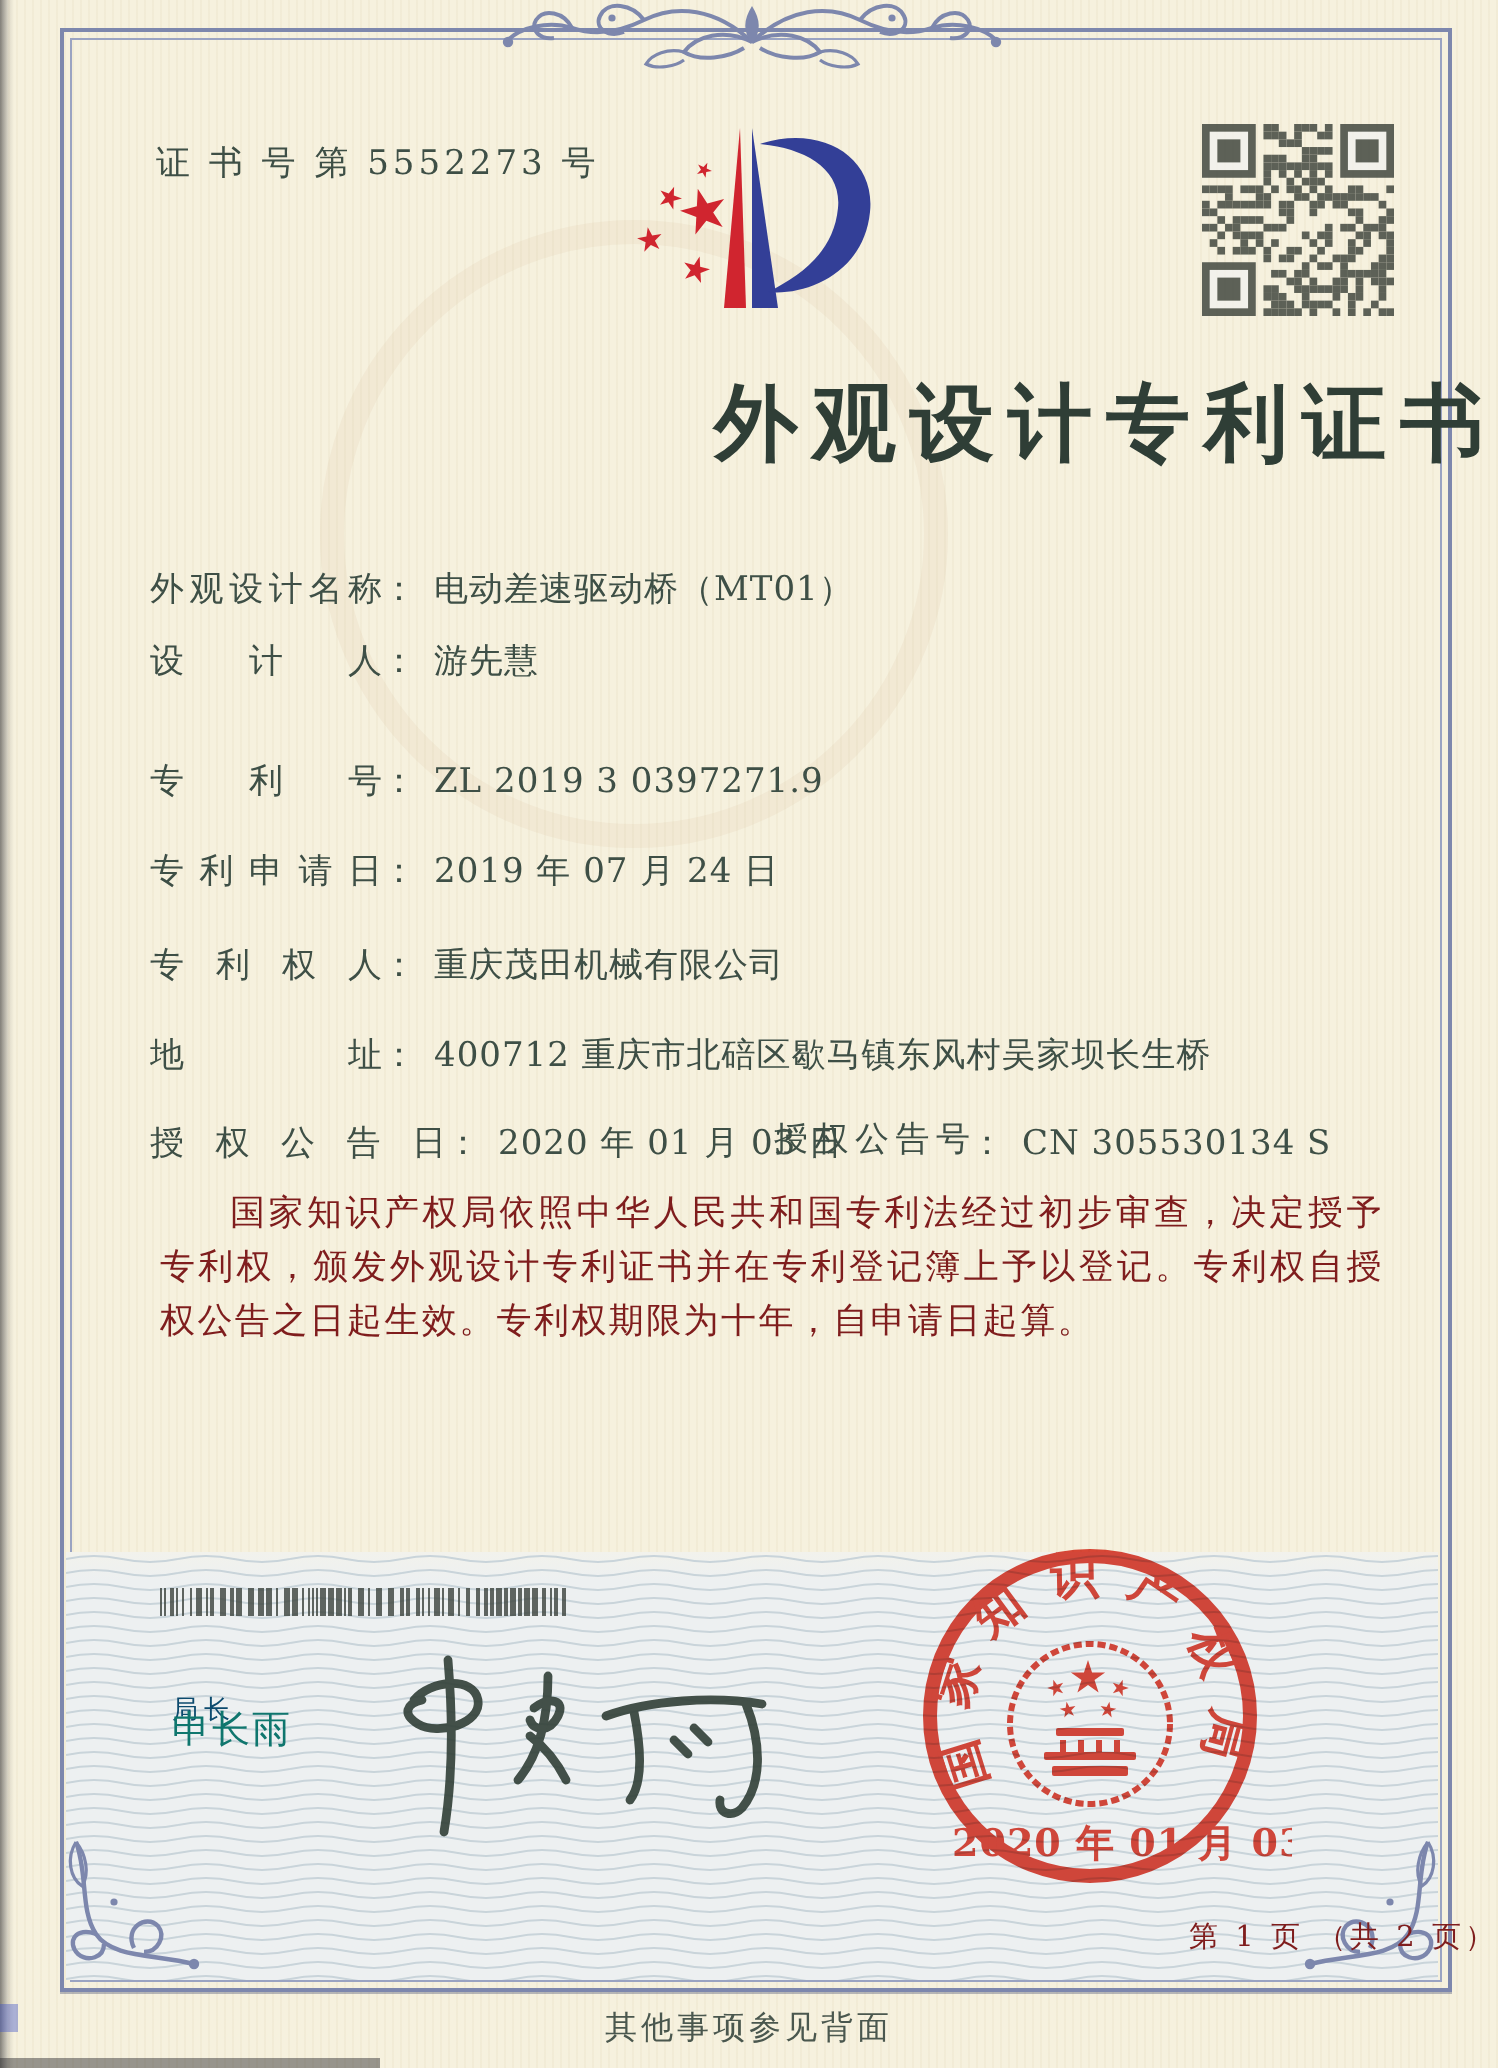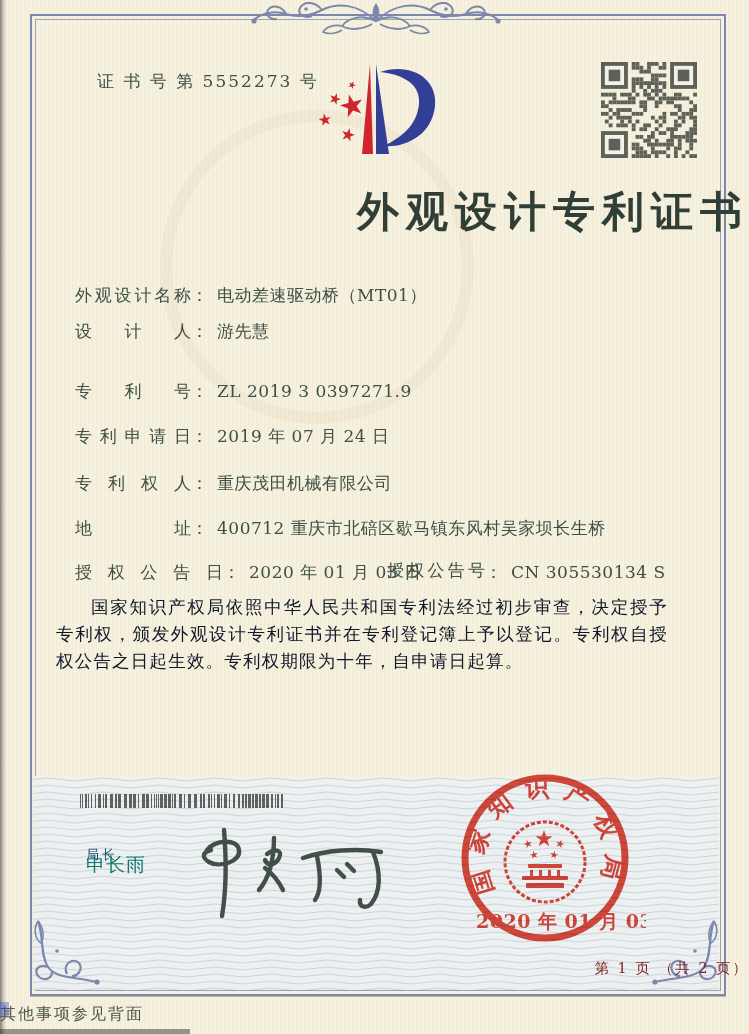--- a/index.html
+++ b/index.html
@@ -23,53 +23,53 @@
   .orn-top{position:absolute;left:246px;top:0px;width:260px;height:42px;z-index:4;}
   .orn-corner{position:absolute;width:74px;height:74px;z-index:4;}
   .orn-bl{left:31px;top:917px;}
   .orn-br{right:28px;top:917px;transform:scaleX(-1);}
 
   .band{position:absolute;left:33px;top:776px;width:686px;height:214px;z-index:3;
        background:linear-gradient(180deg,#f2f2ec 0,#edf0f1 14px);}
   .band svg{position:absolute;inset:0;}
 
   .cert-no{position:absolute;left:78px;top:70px;font-size:17px;letter-spacing:2px;
-       color:var(--ink,#3e4f46);z-index:5;margin-left:19px;}
+       color:var(--ink,#3e4f46);z-index:5;}
   .logo{position:absolute;left:296px;top:42px;width:160px;height:130px;z-index:5;}
   .qr{position:absolute;left:601px;top:62px;width:96px;height:96px;z-index:5;opacity:.82;filter:blur(.3px);}
 
   .title{position:absolute;left:0;top:184px;width:749px;margin:0;text-align:right;
        font-size:42px;font-weight:bold;letter-spacing:7px;color:#2f3e36;z-index:5;}
 
   .fields{position:absolute;left:75px;top:0;width:640px;z-index:5;color:var(--ink,#3e4f46);}
   .row{position:absolute;left:0;font-size:17px;line-height:24px;white-space:nowrap;}
   .lab{display:inline-block;width:116px;text-align:justify;text-align-last:justify;vertical-align:top;}
   .colon{display:inline-block;}
   .val{margin-left:9px;letter-spacing:.5px;}
   .r1{top:283px;} .r2{top:319px;} .r3{top:379px;} .r4{top:424px;} .r5{top:471px;} .r6{top:516px;} .r7{top:560px;}
   .grant1 .lab{width:148px;}
   .grant2{position:absolute;left:312px;top:0;}
   .grant2 .lab{width:98px;font-family:Liberation Mono, monospace;}
 
-  .body-text{position:absolute;left:56px;top:594px;width:612px;z-index:5;
-       color:#0f172a;font-size:17.5px;line-height:27px;letter-spacing:1.2px;
+  .body-text{position:absolute;left:80px;top:594px;width:612px;z-index:5;
+       color:#7f1d1d;font-size:17.5px;line-height:27px;letter-spacing:1.2px;
        text-align:justify;font-style:normal;}
   .body-text p{margin:0;text-indent:2em;}
 
   .barcode{position:absolute;left:80px;top:793px;width:206px;height:14px;z-index:6;opacity:.8;filter:blur(.35px);}
 
   .sig-title{position:absolute;left:86px;top:846px;font-size:13px;color:#0c4a6e;z-index:6;letter-spacing:3px;}
   .sig-name{position:absolute;left:86px;top:852px;font-size:19px;color:#0f766e;z-index:6;letter-spacing:1px;}
   .sig-script{position:absolute;left:195px;top:824px;width:215px;height:100px;z-index:6;}
 
   .seal{position:absolute;left:444px;top:757px;width:202px;height:202px;z-index:7;mix-blend-mode:multiply;opacity:.92;}
 
   .page-no{position:absolute;left:0;top:959px;width:749px;text-align:right;font-size:14.5px;
        color:#7f1d1d;letter-spacing:2px;z-index:6;}
-  .back-note{position:absolute;left:0;top:1004px;width:749px;text-align:left;font-size:16px;
+  .back-note{position:absolute;left:0;top:1004px;width:749px;text-align:center;font-size:16px;
        color:#4a574e;letter-spacing:2px;z-index:6;}
 </style>
 </head>
 <body>
 
 <div class="page">
 
   <div class="watermark-ring"></div>
 
   <div class="frame">

